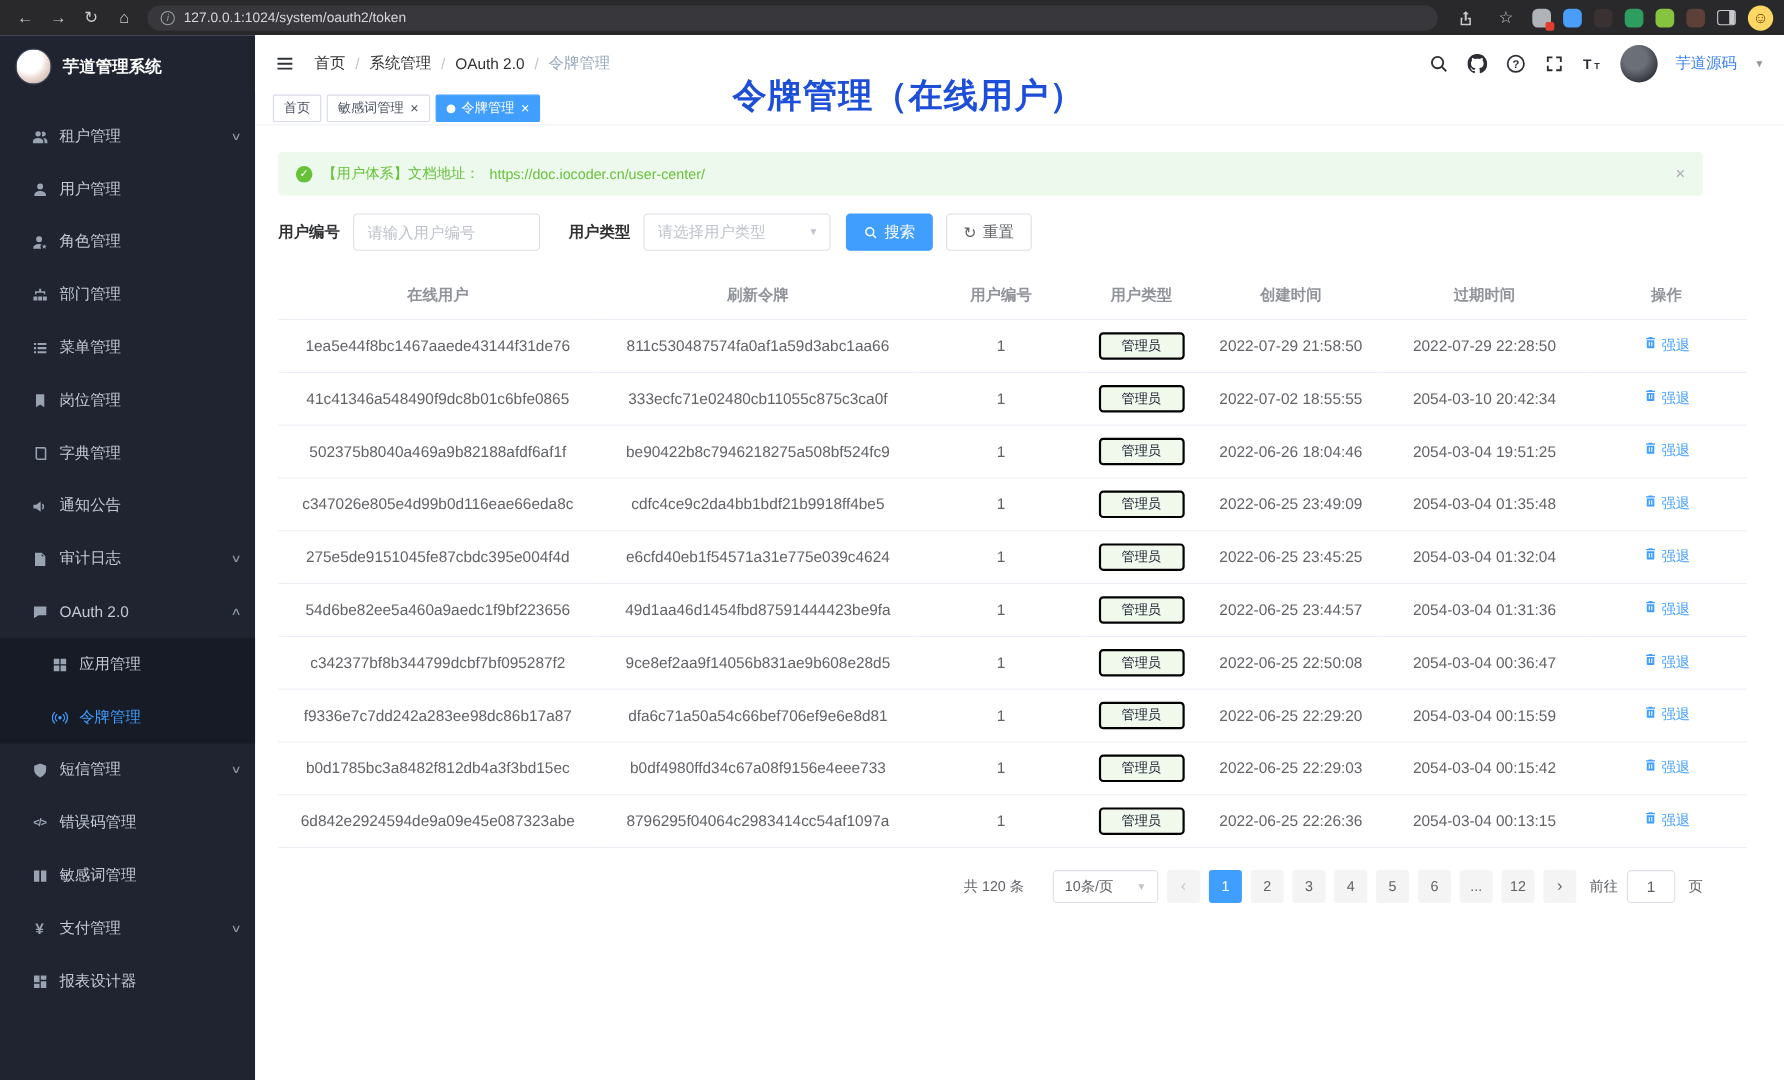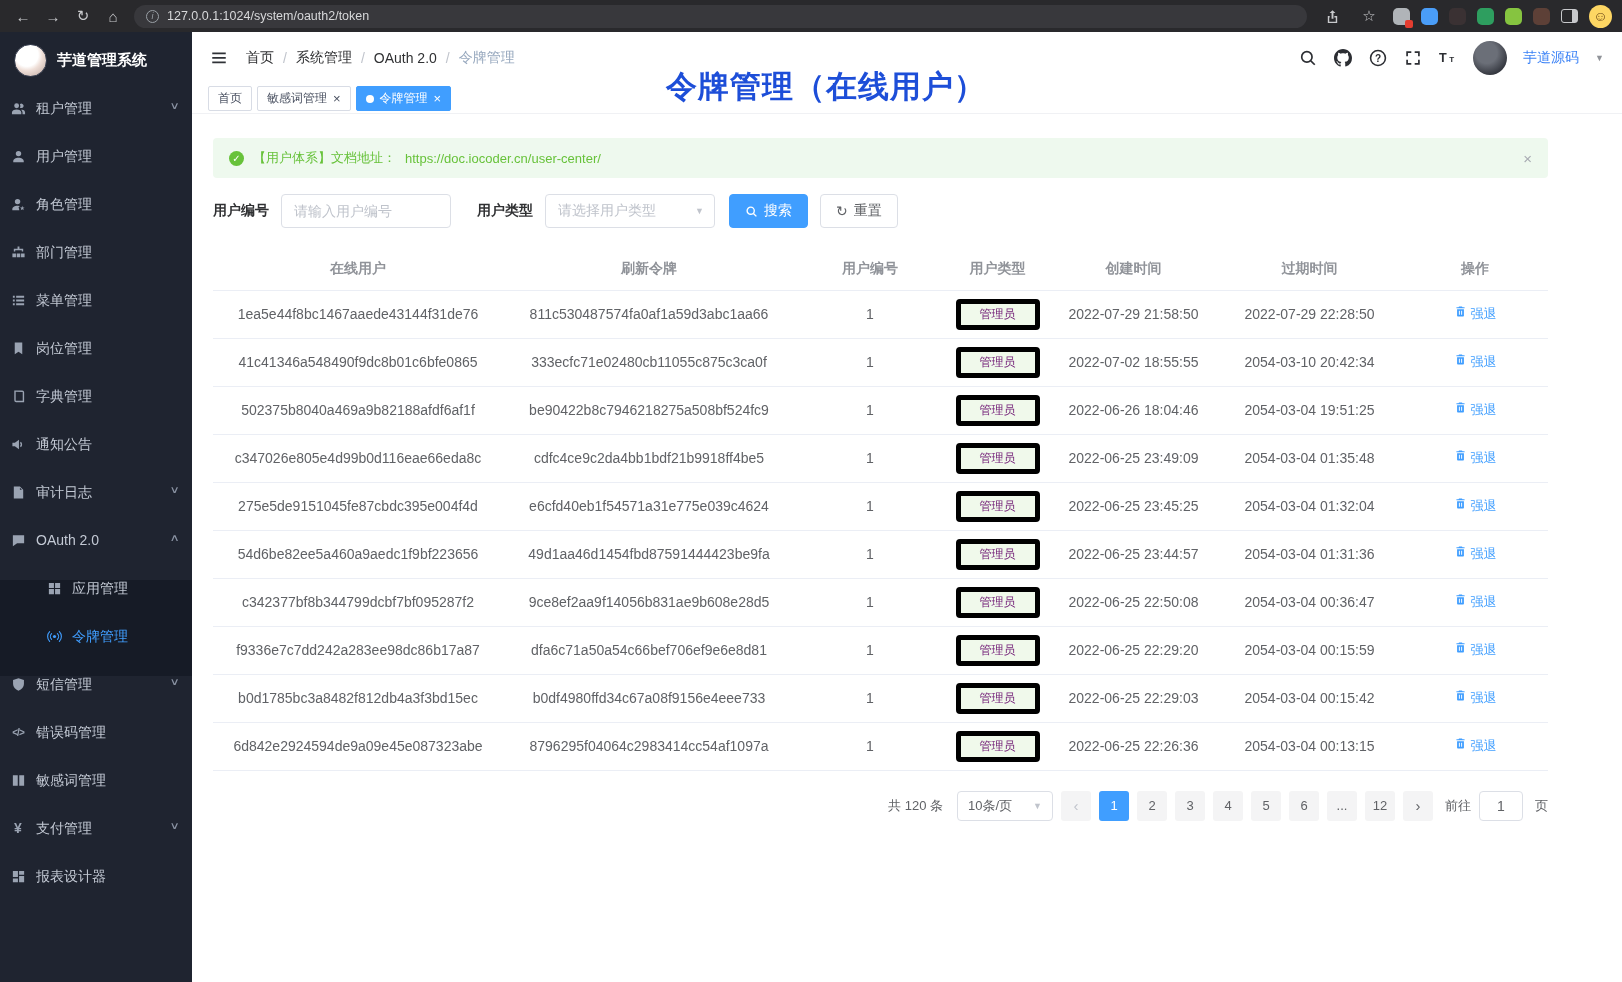--- a/index.html
+++ b/index.html
@@ -22,28 +22,28 @@
   #ext-list{display:flex;align-items:center;gap:11px}
   .ext-dot{width:17px;height:17px;border-radius:5px;position:relative;cursor:pointer}
   .ext-badge{position:absolute;right:-3px;bottom:-3px;width:8px;height:8px;background:#e43d30;border-radius:2px}
   .panel-icon{width:17px;height:14px;border:1.5px solid #c8c9cc;border-radius:3px;position:relative;cursor:pointer}
   .panel-icon::after{content:"";position:absolute;right:0;top:0;bottom:0;width:5px;background:#c8c9cc}
   .profile-dot{width:23px;height:23px;border-radius:50%;background:#fdd663;color:#5f3b11;font-size:14px;
     display:flex;align-items:center;justify-content:center;cursor:pointer}
 
   
   .app{display:flex;height:950px}
-  .sidebar{width:192px;background:#1f2430;flex:0 0 auto;display:flex;flex-direction:column}
+  .sidebar{width:232px;background:#1f2430;flex:0 0 auto;display:flex;flex-direction:column}
   .logo{height:56px;display:flex;align-items:center;gap:10px;padding:0 14px;cursor:pointer}
   .logo-av{width:33px;height:33px;border-radius:50%;flex:0 0 auto;
     background:radial-gradient(circle at 38% 32%,#ffffff 0 40%,#efdfd8 55%,#b9a49b 100%);
     border:1px solid #3a4152}
   .logo-title{color:#fff;font-size:15px;font-weight:700;white-space:nowrap}
   .side-nav{padding-top:12px}
-  .mi{height:48px;display:flex;align-items:flex-start;gap:10px;padding:0 14px 0 10px;
+  .mi{height:48px;display:flex;align-items:center;gap:10px;padding:0 14px 0 28px;
     font-size:14px;color:#c3c9d4;cursor:pointer;white-space:nowrap}
   .mi .ic{width:16px;height:16px;display:flex;align-items:center;justify-content:center;color:#9aa3b2}
   .mi .ic svg{width:15px;height:15px}
   .mi.sub{padding-left:46px;background:#161b26}
   .mi.active{color:#409eff}
   .mi.active .ic{color:#409eff}
   .chev{margin-left:auto;font-size:10px;color:#8a93a3;transform:scaleX(1.4)}
 
   
   .main{flex:1;display:flex;flex-direction:column;min-width:0;background:#fff}
@@ -95,30 +95,30 @@
   .btn-primary svg{width:13px;height:13px}
   .btn-plain{margin-left:12px;height:34px;padding:0 15px;background:#fff;border:1px solid #dcdfe6;
     border-radius:4px;color:#606266;font-size:14px;display:flex;align-items:center;gap:6px;cursor:pointer}
 
   
   table.grid{width:100%;margin-top:20px;border-collapse:collapse;table-layout:fixed}
   .grid th{height:42px;font-size:14px;font-weight:700;color:#909399;border-bottom:1px solid #ebeef5;
     text-align:center;white-space:nowrap}
   .grid td{height:48px;font-size:14px;color:#606266;border-bottom:1px solid #ebeef5;
     text-align:center;white-space:nowrap;overflow:hidden}
-  .tag{display:inline-block;padding:2px 19px;font-size:12px;border-radius:4px;color:#701a75;
-    background:#f0f9eb;border:5px solid #000000}
+  .tag{display:inline-block;padding:2px 19px;font-size:12px;border-radius:4px;color:#0f172a;
+    background:#f0f9eb;border:2px solid #000000}
   .act{color:#409eff;font-size:13px;display:inline-flex;gap:4px;cursor:pointer;text-decoration:none}
   .act .ic{display:flex}
   .act svg{width:13px;height:13px}
 
   
   .pager{margin-top:20px;display:flex;align-items:center;justify-content:flex-end;gap:8px;
     font-size:13px;color:#606266}
-  .ptotal{margin-right:6px}
+  .ptotal{margin-right:18px}
   .psize{width:96px;height:30px;border:1px solid #dcdfe6;border-radius:4px;display:flex;align-items:center;
     justify-content:space-between;padding:0 10px;cursor:pointer;background:#fff}
   .parrow{min-width:30px;height:30px;border:none;background:#f4f4f5;border-radius:3px;font-size:15px;
     color:#606266;cursor:pointer;display:flex;align-items:center;justify-content:center}
   .parrow.prev{color:#c0c4cc}
   #page-list{display:flex;align-items:center;gap:8px}
   .pbtn{min-width:30px;height:30px;border:none;background:#f4f4f5;border-radius:3px;font-size:13px;
     color:#606266;cursor:pointer}
   .pbtn.active{background:#409eff;color:#fff}
   .pgoto-label{margin-left:4px}

